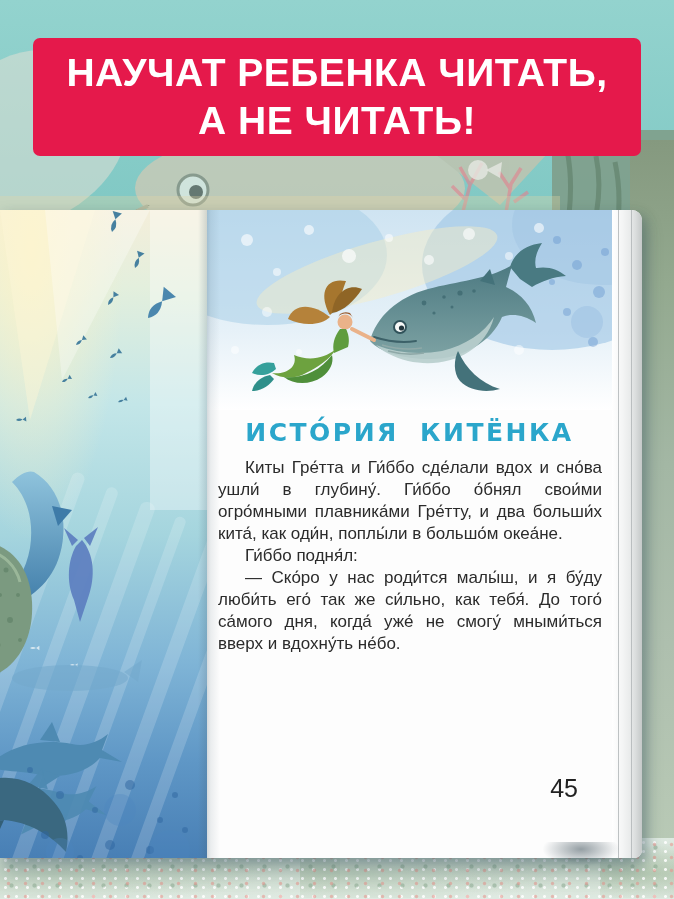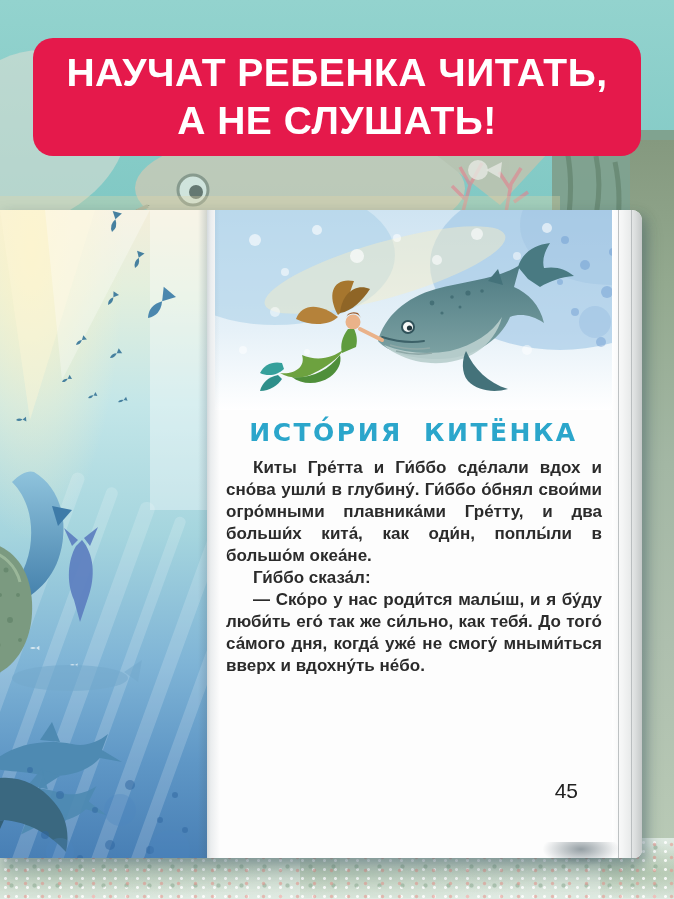--- a/index.html
+++ b/index.html
@@ -12,38 +12,38 @@
   .bottom-band{position:absolute;left:0;top:838px;width:674px;height:61px;z-index:0;
     background-color:#dfeae2;
     background-image:
       radial-gradient(circle,rgba(231,146,138,.55) 1.2px,transparent 2.2px),
       radial-gradient(circle,rgba(140,170,145,.55) 1.6px,transparent 2.6px),
       radial-gradient(circle,rgba(255,255,255,.85) 1px,transparent 2px),
       radial-gradient(ellipse at 18% 60%,rgba(130,160,120,.35),transparent 60%),
       radial-gradient(ellipse at 70% 40%,rgba(150,175,140,.3),transparent 55%);
     background-size:17px 13px,23px 19px,11px 9px,300px 60px,340px 70px;}
   .banner{position:absolute;left:33px;top:38px;width:608px;height:118px;z-index:3;
-    background:#e5194b;border-radius:20px;display:flex;flex-direction:column;
+    background:#e5194b;border-radius:7px;display:flex;flex-direction:column;
     align-items:center;justify-content:center;gap:2px;}
   .banner div{color:#fff;font-weight:bold;font-size:39px;line-height:46px;
     letter-spacing:.5px;white-space:nowrap;}
   .book{position:absolute;left:0;top:210px;width:642px;height:648px;z-index:2;
     box-shadow:0 12px 20px rgba(55,85,95,.38),6px 4px 10px rgba(55,85,95,.25);
     border-radius:0 10px 8px 0;background:#fff;}
   .page-left{position:absolute;left:0;top:0;width:207px;height:648px;overflow:hidden;}
   .gutter{position:absolute;left:198px;top:0;width:22px;height:648px;z-index:2;
     background:linear-gradient(90deg,rgba(70,95,110,0) 0%,rgba(70,95,110,.22) 42%,rgba(70,95,110,.10) 58%,rgba(255,255,255,0) 100%);}
-  .page-right{position:absolute;left:207px;top:0;width:405px;height:648px;background:#fdfdfd;padding-left:8px;}
+  .page-right{position:absolute;left:207px;top:0;width:405px;height:648px;background:#fdfdfd;}
   .illus{position:relative;width:405px;height:200px;}
   .page-title{margin:8px 0 10px;text-align:center;font-family:"DejaVu Sans",sans-serif;
     font-weight:800;font-size:25px;letter-spacing:2.5px;word-spacing:10px;color:#2ba6cb;}
   .text-block{padding:0 10px 0 11px;}
   .para{margin:0;font-size:17px;line-height:22px;color:#2b2b2b;text-align:justify;
-    text-indent:27px;font-weight:bold;}
-  .page-num{position:absolute;right:34px;bottom:55px;font-size:21px;color:#222;}
+    text-indent:27px;}
+  .page-num{position:absolute;right:34px;bottom:55px;font-size:25px;color:#222;}
   .page-stack{position:absolute;left:612px;top:0;width:30px;height:648px;
     border-radius:0 10px 8px 0;
     background:
       repeating-linear-gradient(90deg,rgba(190,190,190,.0) 0 6px,rgba(175,180,182,.8) 6px 7px,rgba(255,255,255,0) 7px 13px),
       linear-gradient(90deg,#ffffff 0%,#f4f5f5 35%,#e9ebeb 60%,#d9dcdc 80%,#c4c8c8 100%);}
   .curl{position:absolute;right:22px;bottom:-8px;width:78px;height:24px;z-index:3;
     background:radial-gradient(ellipse at 50% 30%,rgba(45,65,75,.5),rgba(45,65,75,0) 70%);}
 </style>
 </head>
 <body>
@@ -77,21 +77,21 @@
     <circle cx="478" cy="170" r="10" fill="#e6e9e2" opacity="0.8"></circle>
     <path d="M486,170 l16,-8 l-2,16 Z" fill="#e6e9e2" opacity="0.8"></path>
     <rect x="0" y="196" width="560" height="44" fill="#e6d8a6" opacity="0.32"></rect>
   </svg>
 
   <div class="right-band"></div>
   <div class="bottom-band"></div>
 
   <div class="banner">
     <div>НАУЧАТ РЕБЕНКА ЧИТАТЬ,</div>
-    <div>А НЕ СЛУШАТЬ!</div>
+    <div>А НЕ ЧИТАТЬ!</div>
   </div>
 
   <div class="book">
 
     <div class="page-left">
       <svg width="207" height="648" viewBox="0 0 207 648">
         <defs>
           <linearGradient id="seaG" x1="0" y1="0" x2="0" y2="1">
             <stop offset="0" stop-color="#f4eeda"></stop>
               <stop offset="0.12" stop-color="#e3efdd"></stop>
@@ -284,21 +284,21 @@
               <path d="M-30,90 C-40,92 -46,98 -48,106 C-38,106 -30,100 -26,94 Z" fill="#2e8f8a"></path>
             </g>
           </g>
         </svg>
       </div>
 
       <h1 class="page-title">ИСТО́РИЯ КИТЁНКА</h1>
 
       <div class="text-block">
         <p class="para">Киты Гре́тта и Ги́ббо сде́лали вдох и сно́ва ушли́ в глубину́. Ги́ббо о́бнял свои́ми огро́мными плавника́ми Гре́тту, и два больши́х кита́, как оди́н, поплы́ли в большо́м океа́не.</p>
-        <p class="para">Ги́ббо сказа́л:</p>
+        <p class="para">Ги́ббо подня́л:</p>
         <p class="para">— Ско́ро у нас роди́тся малы́ш, и я бу́ду люби́ть его́ так же си́льно, как тебя́. До того́ са́мого дня, когда́ уже́ не смогу́ мными́ться вверх и вдохну́ть не́бо.</p>
       </div>
 
       <div class="page-num">45</div>
     </div>
 
     <div class="page-stack"></div>
     <div class="curl"></div>
   </div>
 

